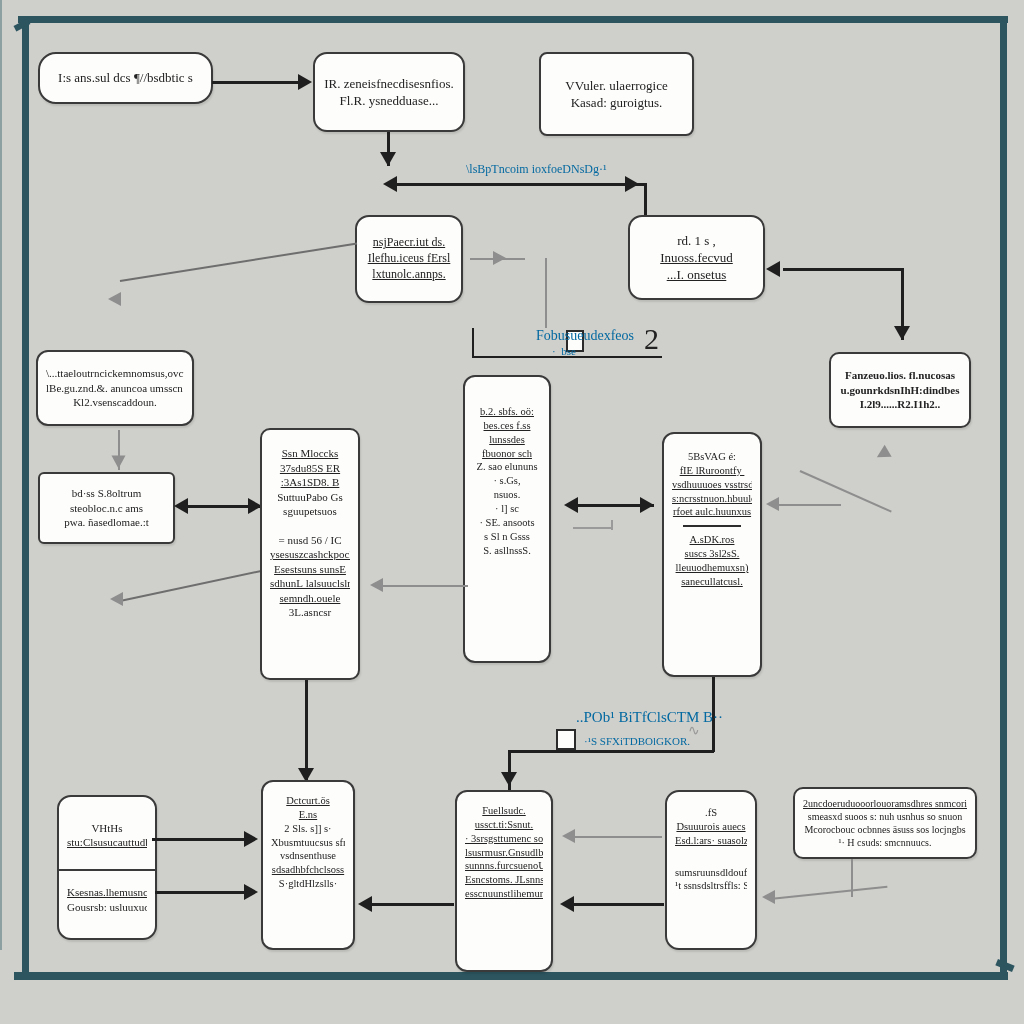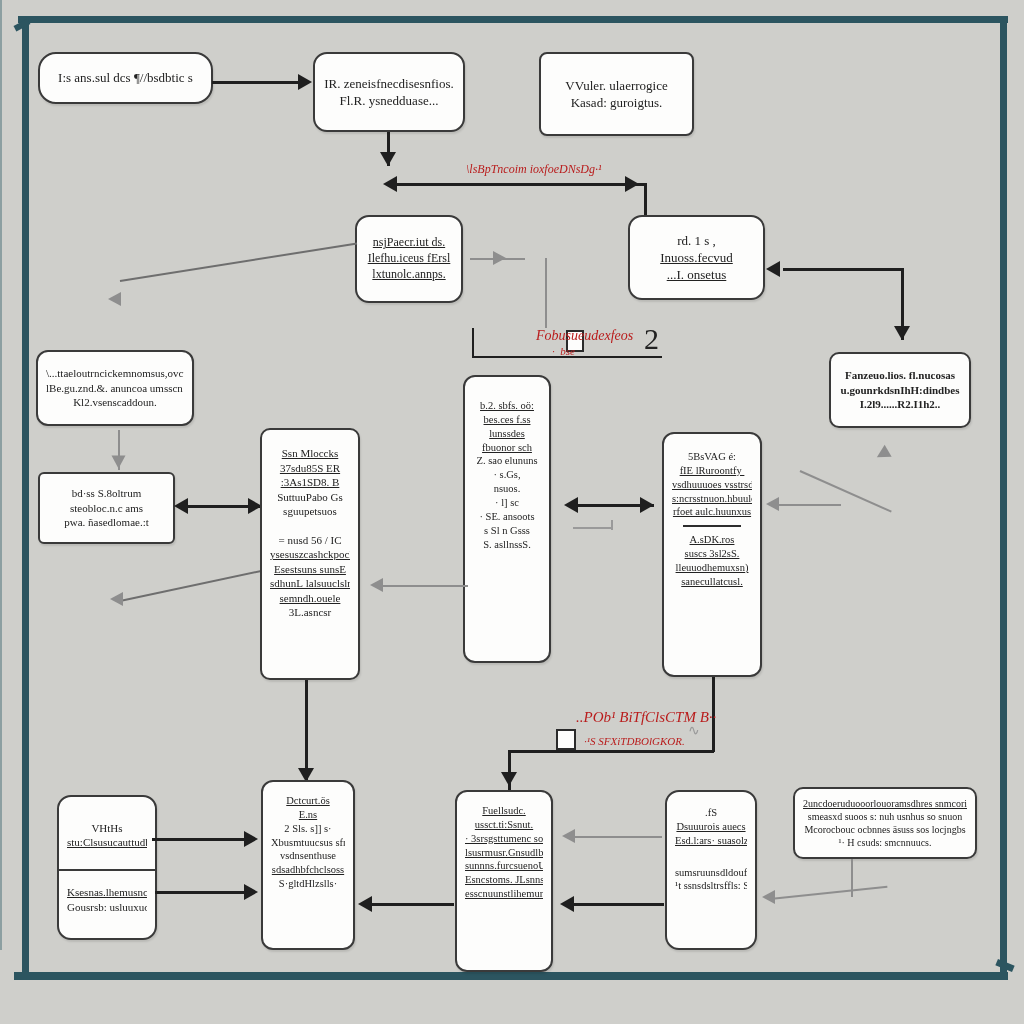--- a/index.html
+++ b/index.html
@@ -90,24 +90,23 @@
   }
   .ah-right { border-width: 8px 0 8px 14px; border-color: transparent transparent transparent #1f1f1f; }
   .ah-left  { border-width: 8px 14px 8px 0; border-color: transparent #1f1f1f transparent transparent; }
   .ah-down  { border-width: 14px 8px 0 8px; border-color: #1f1f1f transparent transparent transparent; }
   .ah-gray-left { border-width: 7px 13px 7px 0; border-color: transparent #8e8e8e transparent transparent; }
   .ah-gray-right{ border-width: 7px 0 7px 13px; border-color: transparent transparent transparent #8e8e8e; }
 
   
   .edge-label {
     position: absolute;
-    color: #b91c1c;
+    color: #0369a1;
     white-space: nowrap;
     font-family: "Liberation Serif", serif;
-    font-style: italic;
   }
   .big-num {
     position: absolute;
     color: #222;
     font-family: "Liberation Serif", serif;
     font-size: 30px;
   }
   .legend-swatch {
     position: absolute;
     border: 2px solid #2b2b2b;
@@ -230,21 +229,21 @@
     <span class="line">sguupetsuos</span>
     <span class="line" style="height:14px;"></span>
     <span class="line">=  nusd 56 /&nbsp;IC</span>
     <span class="line underlined">ysesuszcashckpock</span>
     <span class="line underlined">Esestsuns  sunsE</span>
     <span class="line underlined">sdhunL&nbsp;lalsuuclsln</span>
     <span class="line underlined">semndh.ouele</span>
     <span class="line">3L.asncsr</span>
   </div>
 
-  <div class="node" style="left:463px; top:375px; width:88px; height:288px; font-size:10.5px; justify-content:flex-start; padding-top:22px; border-radius:12px;">
+  <div class="node" style="left:463px; top:375px; width:88px; height:288px; font-size:10.5px; justify-content:flex-start; padding-top:28px; border-radius:12px;">
     <span class="line underlined">b.2.  sbfs.&nbsp;oö:</span>
     <span class="line underlined">bes.ces&nbsp;f.ss</span>
     <span class="line underlined">lunssdes</span>
     <span class="line underlined">fbuonor&nbsp;sch</span>
     <span class="line">Z.  sao&nbsp;elununs</span>
     <span class="line">·  s.Gs,</span>
     <span class="line">nsuos.</span>
     <span class="line">·  l]&nbsp;sc</span>
     <span class="line">· SE. ansoots</span>
     <span class="line">s  Sl&nbsp;n  Gsss</span>

